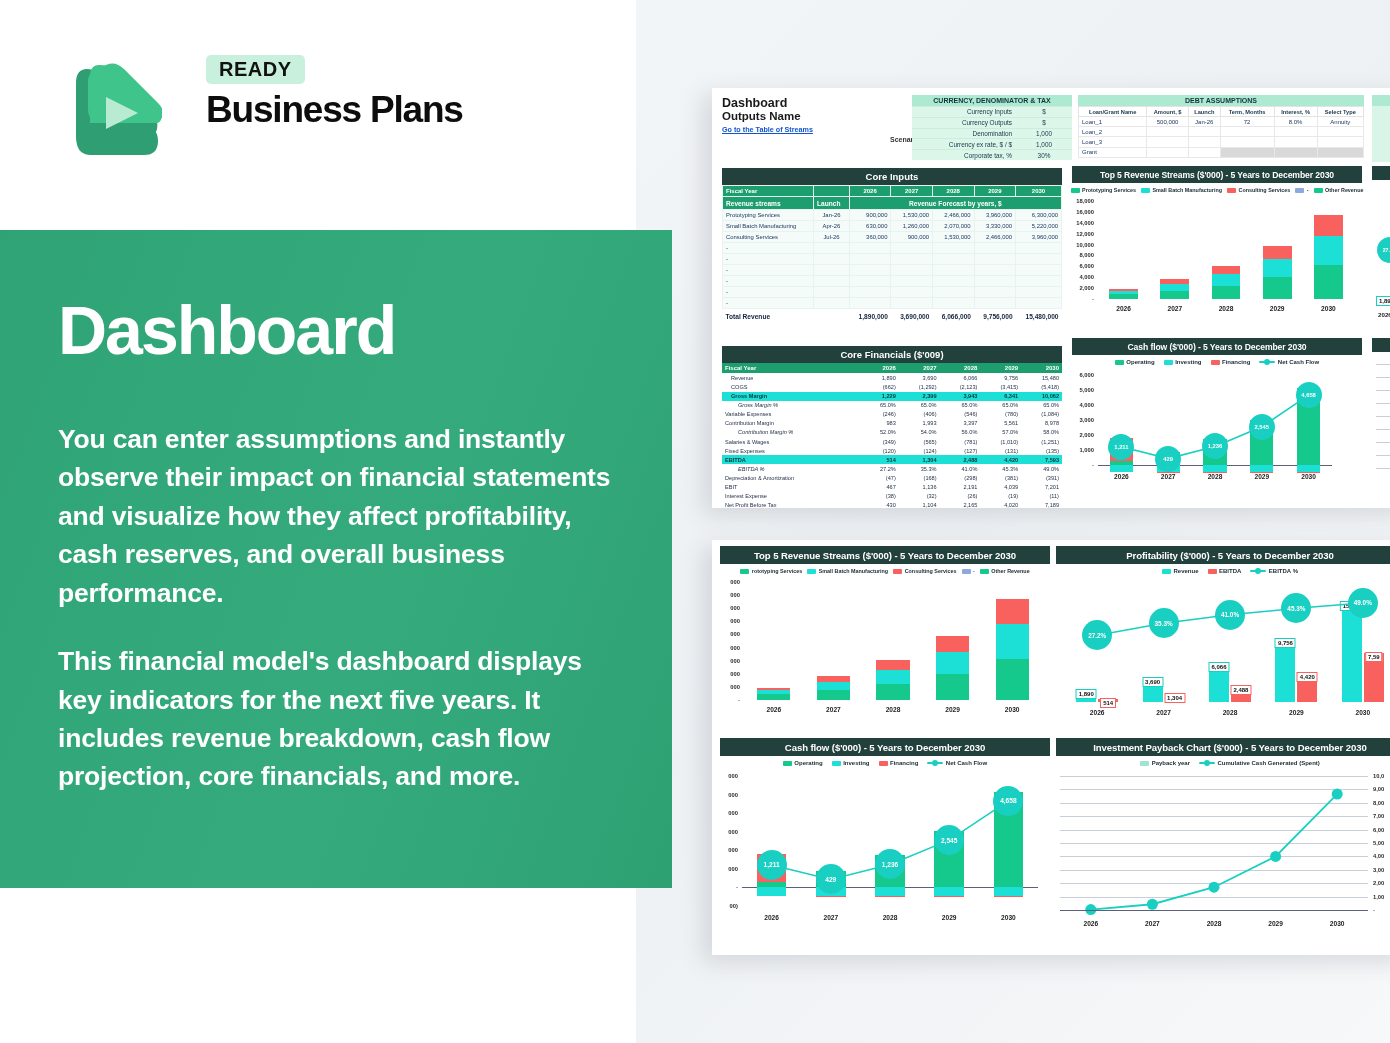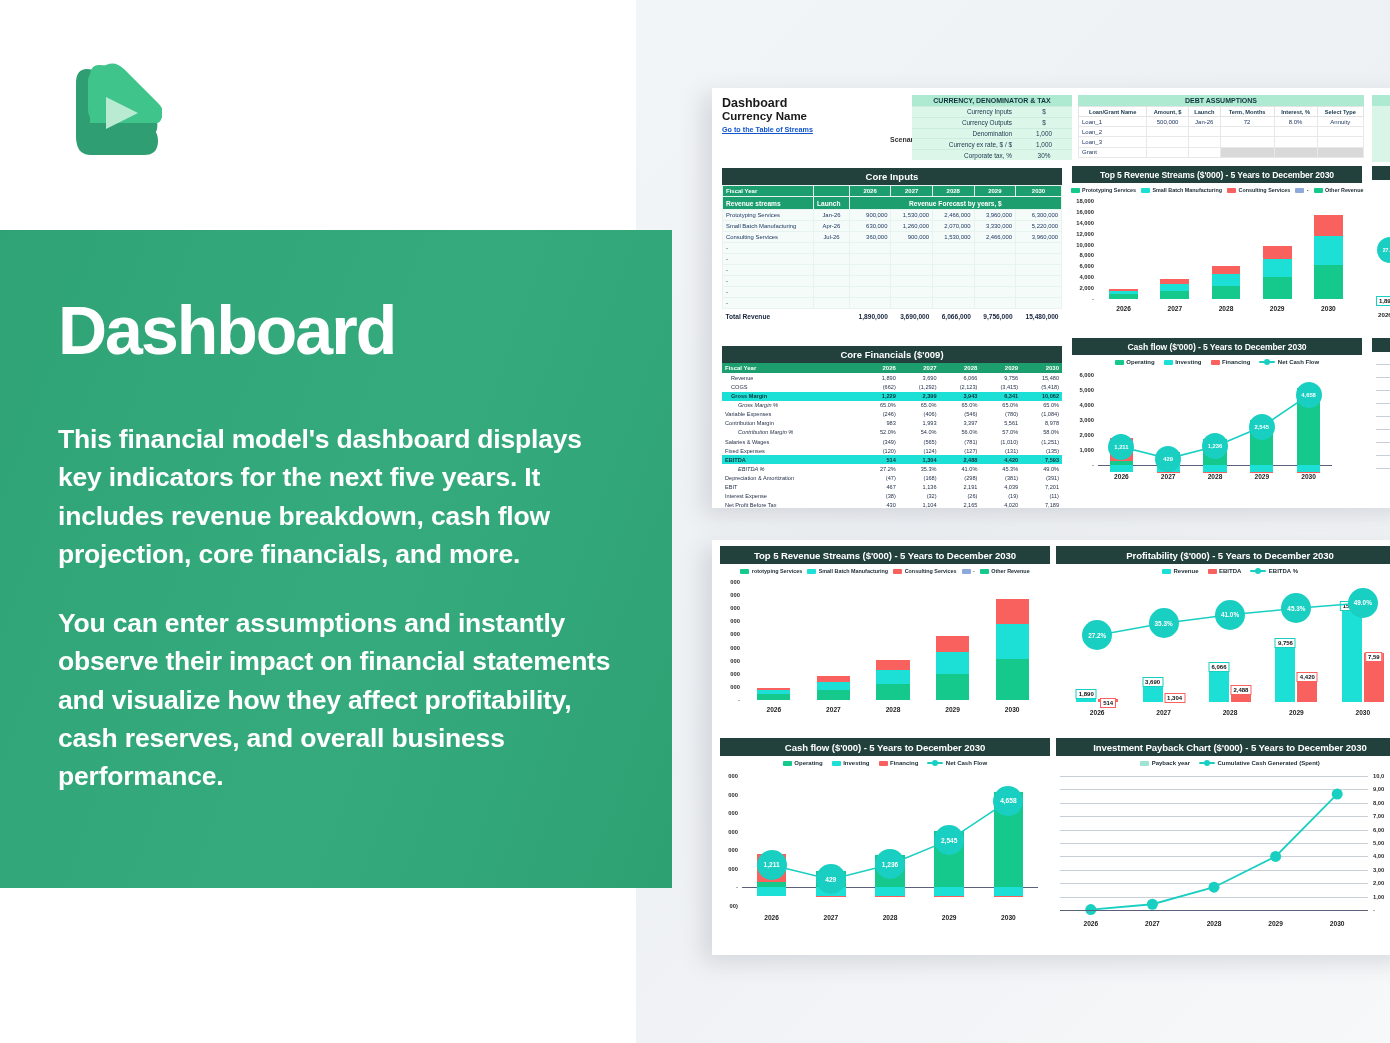--- a/index.html
+++ b/index.html
@@ -181,33 +181,37 @@
     <svg viewBox="0 0 104 104" width="104" height="104">
       <path d="M30 8 Q24 4 19 8 L19 8 Q14 12 14 20 L14 82 Q14 92 22 96 Q30 100 37 94 L92 50 Q100 43 99 34 Q98 25 90 21 Z" fill="#34b87f" opacity="0"></path>
       <path d="M22 30 Q22 20 30 14 Q38 9 45 16 L93 56 Q101 63 99 72 Q97 82 87 82 L34 82 Q22 82 22 70 Z" fill="#2f9e72" transform="rotate(0)"></path>
       <path d="M18 26 L18 80 Q18 98 36 98 L52 98 Q40 98 40 84 L40 26 Q40 12 29 12 Q18 12 18 26 Z" fill="#2f9e72"></path>
       <path d="M19 84 Q19 98 34 98 L86 98 Q100 98 100 84 Q100 70 86 70 L34 70 Q19 70 19 84 Z" fill="#2f9e72"></path>
       <path d="M44 10 Q56 2 66 12 L100 46 Q110 56 100 66 L44 66 Q30 66 30 52 L30 24 Q30 14 44 10 Z" fill="#3fc48b"></path>
       <path d="M41 8 Q32 8 32 20 L32 66 L96 66 Q108 66 99 54 L57 13 Q50 8 41 8 Z" fill="#3fc48b"></path>
       <path d="M48 40 L48 72 L80 56 Z" fill="#b9ead2"></path>
     </svg>
   </div>
+  <div class="logo-txt">
+    <span class="ready-badge">READY</span>
+    <div class="bp-title">Business Plans</div>
+  </div>
 </div>
 
 <div class="green-panel">
   <h1 class="gp-title">Dashboard</h1>
+  <p class="gp-para">You can enter assumptions and instantly observe their impact on financial statements and visualize how they affect profitability, cash reserves, and overall business performance.</p>
   <p class="gp-para">This financial model's dashboard displays key indicators for the next five years. It includes revenue breakdown, cash flow projection, core financials, and more.</p>
-  <p class="gp-para">You can enter assumptions and instantly observe their impact on financial statements and visualize how they affect profitability, cash reserves, and overall business performance.</p>
 </div>
 
 <div class="shot" id="shot-top">
 
   <div class="ss db-head">
     <div class="db-h1">Dashboard</div>
-    <div class="db-h2">Currency Name</div>
+    <div class="db-h2">Outputs Name</div>
     <div class="db-link">Go to the Table of Streams</div>
   </div>
   <div class="scenario-wrap">
     <span class="scenario-lbl">Scenario:</span>
     <span class="scenario-box">Medium</span>
   </div>
 
   <div class="ss cur-tbl">
     <div class="hdr-mint t-title">CURRENCY, DENOMINATOR &amp; TAX</div>
     <div id="cur-rows">

